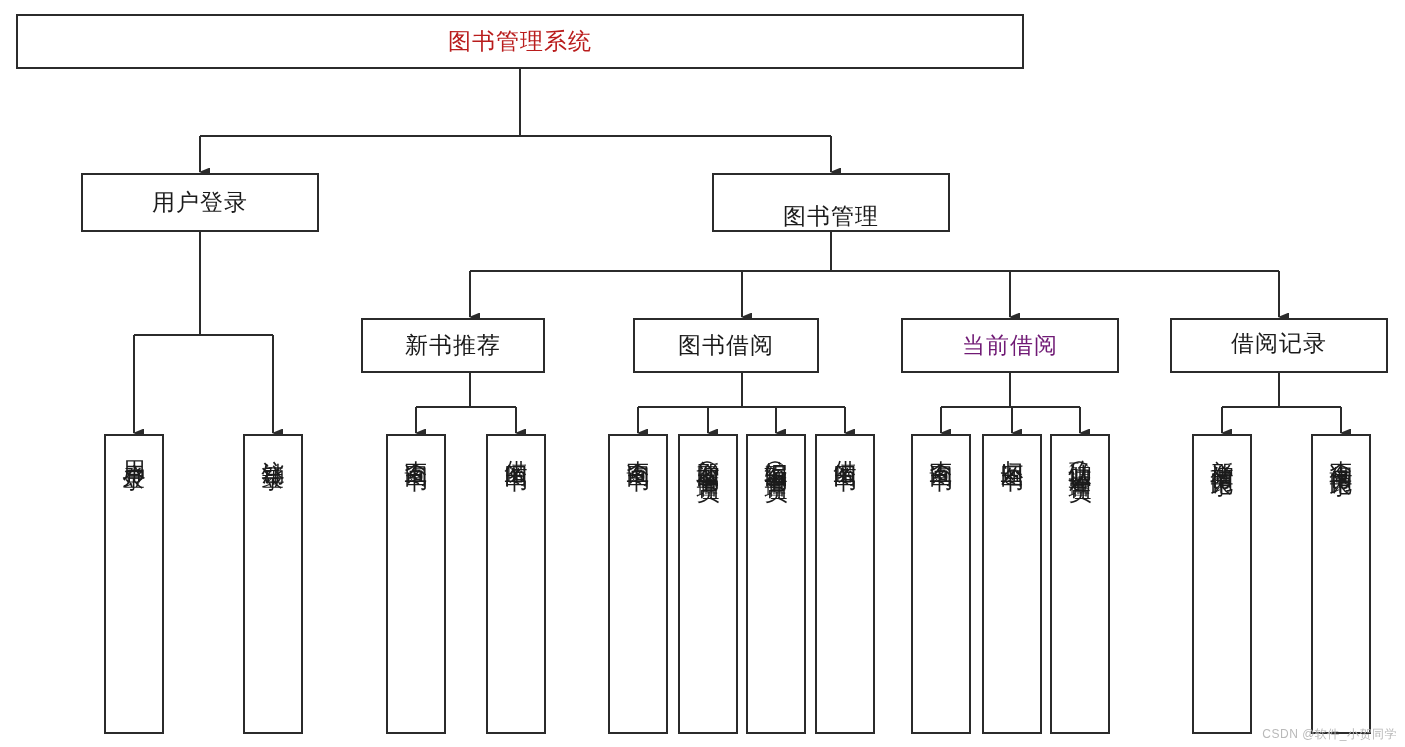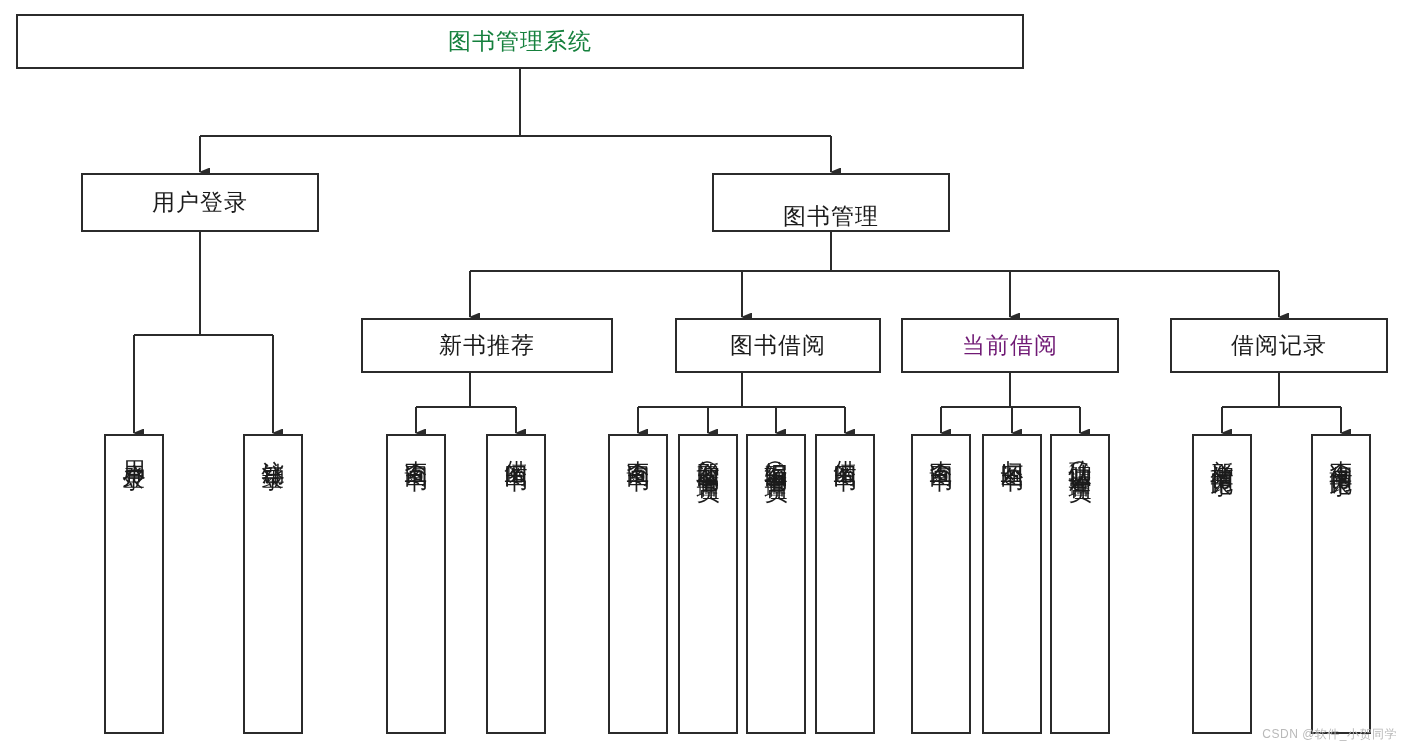--- a/index.html
+++ b/index.html
@@ -130,38 +130,38 @@
         <g></g>
         <line x1="1279" y1="373" x2="1279" y2="407" stroke="#2b2b2b" stroke-width="2.6" shape-rendering="crispEdges"></line>
         <line x1="1222" y1="407" x2="1341" y2="407" stroke="#2b2b2b" stroke-width="2.6" shape-rendering="crispEdges"></line>
         <line x1="1222" y1="407" x2="1222" y2="433" stroke="#2b2b2b" stroke-width="2.6" shape-rendering="crispEdges" marker-end="url(#arrowhead)"></line>
         <line x1="1341" y1="407" x2="1341" y2="433" stroke="#2b2b2b" stroke-width="2.6" shape-rendering="crispEdges" marker-end="url(#arrowhead)"></line>
       </g>
   </svg>
 
   <div id="node-layer">
       <div class="node horiz root" style="left: 16px; top: 14px; width: 1008px; height: 55px; border-color: rgb(43, 43, 43); background: rgb(255, 255, 255);">
-        <span class="node-label" style="color: #15803d; text-align: right;">图书管理系统</span>
+        <span class="node-label" style="color: #b91c1c; text-align: right;">图书管理系统</span>
       </div>
       <div class="node horiz" style="left: 81px; top: 173px; width: 238px; height: 59px; border-color: rgb(43, 43, 43); background: rgb(255, 255, 255);">
         <span class="node-label" style="color: rgb(27, 27, 27);">用户登录</span>
       </div>
       <div class="node horiz" style="left: 712px; top: 173px; width: 238px; height: 59px; border-color: rgb(43, 43, 43); background: rgb(255, 255, 255);">
         <span class="node-label" style="color: rgb(27, 27, 27); margin-top: 28px;">图书管理</span>
       </div>
-      <div class="node horiz" style="left: 361px; top: 318px; width: 252px; height: 55px; border-color: rgb(43, 43, 43); background: rgb(255, 255, 255);">
+      <div class="node horiz" style="left: 361px; top: 318px; width: 184px; height: 55px; border-color: rgb(43, 43, 43); background: rgb(255, 255, 255);">
         <span class="node-label" style="color: rgb(27, 27, 27);">新书推荐</span>
       </div>
-      <div class="node horiz" style="left: 633px; top: 318px; width: 206px; height: 55px; border-color: rgb(43, 43, 43); background: rgb(255, 255, 255); margin-left: 42px;">
+      <div class="node horiz" style="left: 633px; top: 318px; width: 186px; height: 55px; border-color: rgb(43, 43, 43); background: rgb(255, 255, 255);">
         <span class="node-label" style="color: rgb(27, 27, 27);">图书借阅</span>
       </div>
       <div class="node horiz" style="left: 901px; top: 318px; width: 218px; height: 55px; border-color: rgb(43, 43, 43); background: rgb(255, 255, 255);">
         <span class="node-label" style="color: #701a75;">当前借阅</span>
       </div>
-      <div class="node horiz" style="left: 1170px; top: 318px; width: 218px; height: 55px; border-color: rgb(43, 43, 43); background: rgb(255, 255, 255);">
+      <div class="node horiz" style="left: 1170px; top: 318px; width: 218px; height: 55px; border-color: rgb(43, 43, 43); background: rgb(255, 255, 255); font-family: Liberation Mono, monospace;">
         <span class="node-label" style="color: rgb(27, 27, 27);">借阅记录</span>
       </div>
       <div class="node vert" style="left: 104px; top: 434px; width: 60px; height: 300px; border-color: rgb(43, 43, 43); background: rgb(255, 255, 255);">
         <span class="node-label" style="color: rgb(27, 27, 27);">用户登录</span>
       </div>
       <div class="node vert" style="left: 243px; top: 434px; width: 60px; height: 300px; border-color: rgb(43, 43, 43); background: rgb(255, 255, 255);">
         <span class="node-label" style="color: rgb(27, 27, 27);">注销登录</span>
       </div>
       <div class="node vert" style="left: 386px; top: 434px; width: 60px; height: 300px; border-color: rgb(43, 43, 43); background: rgb(255, 255, 255);">
         <span class="node-label" style="color: rgb(27, 27, 27);">查询图书</span>

